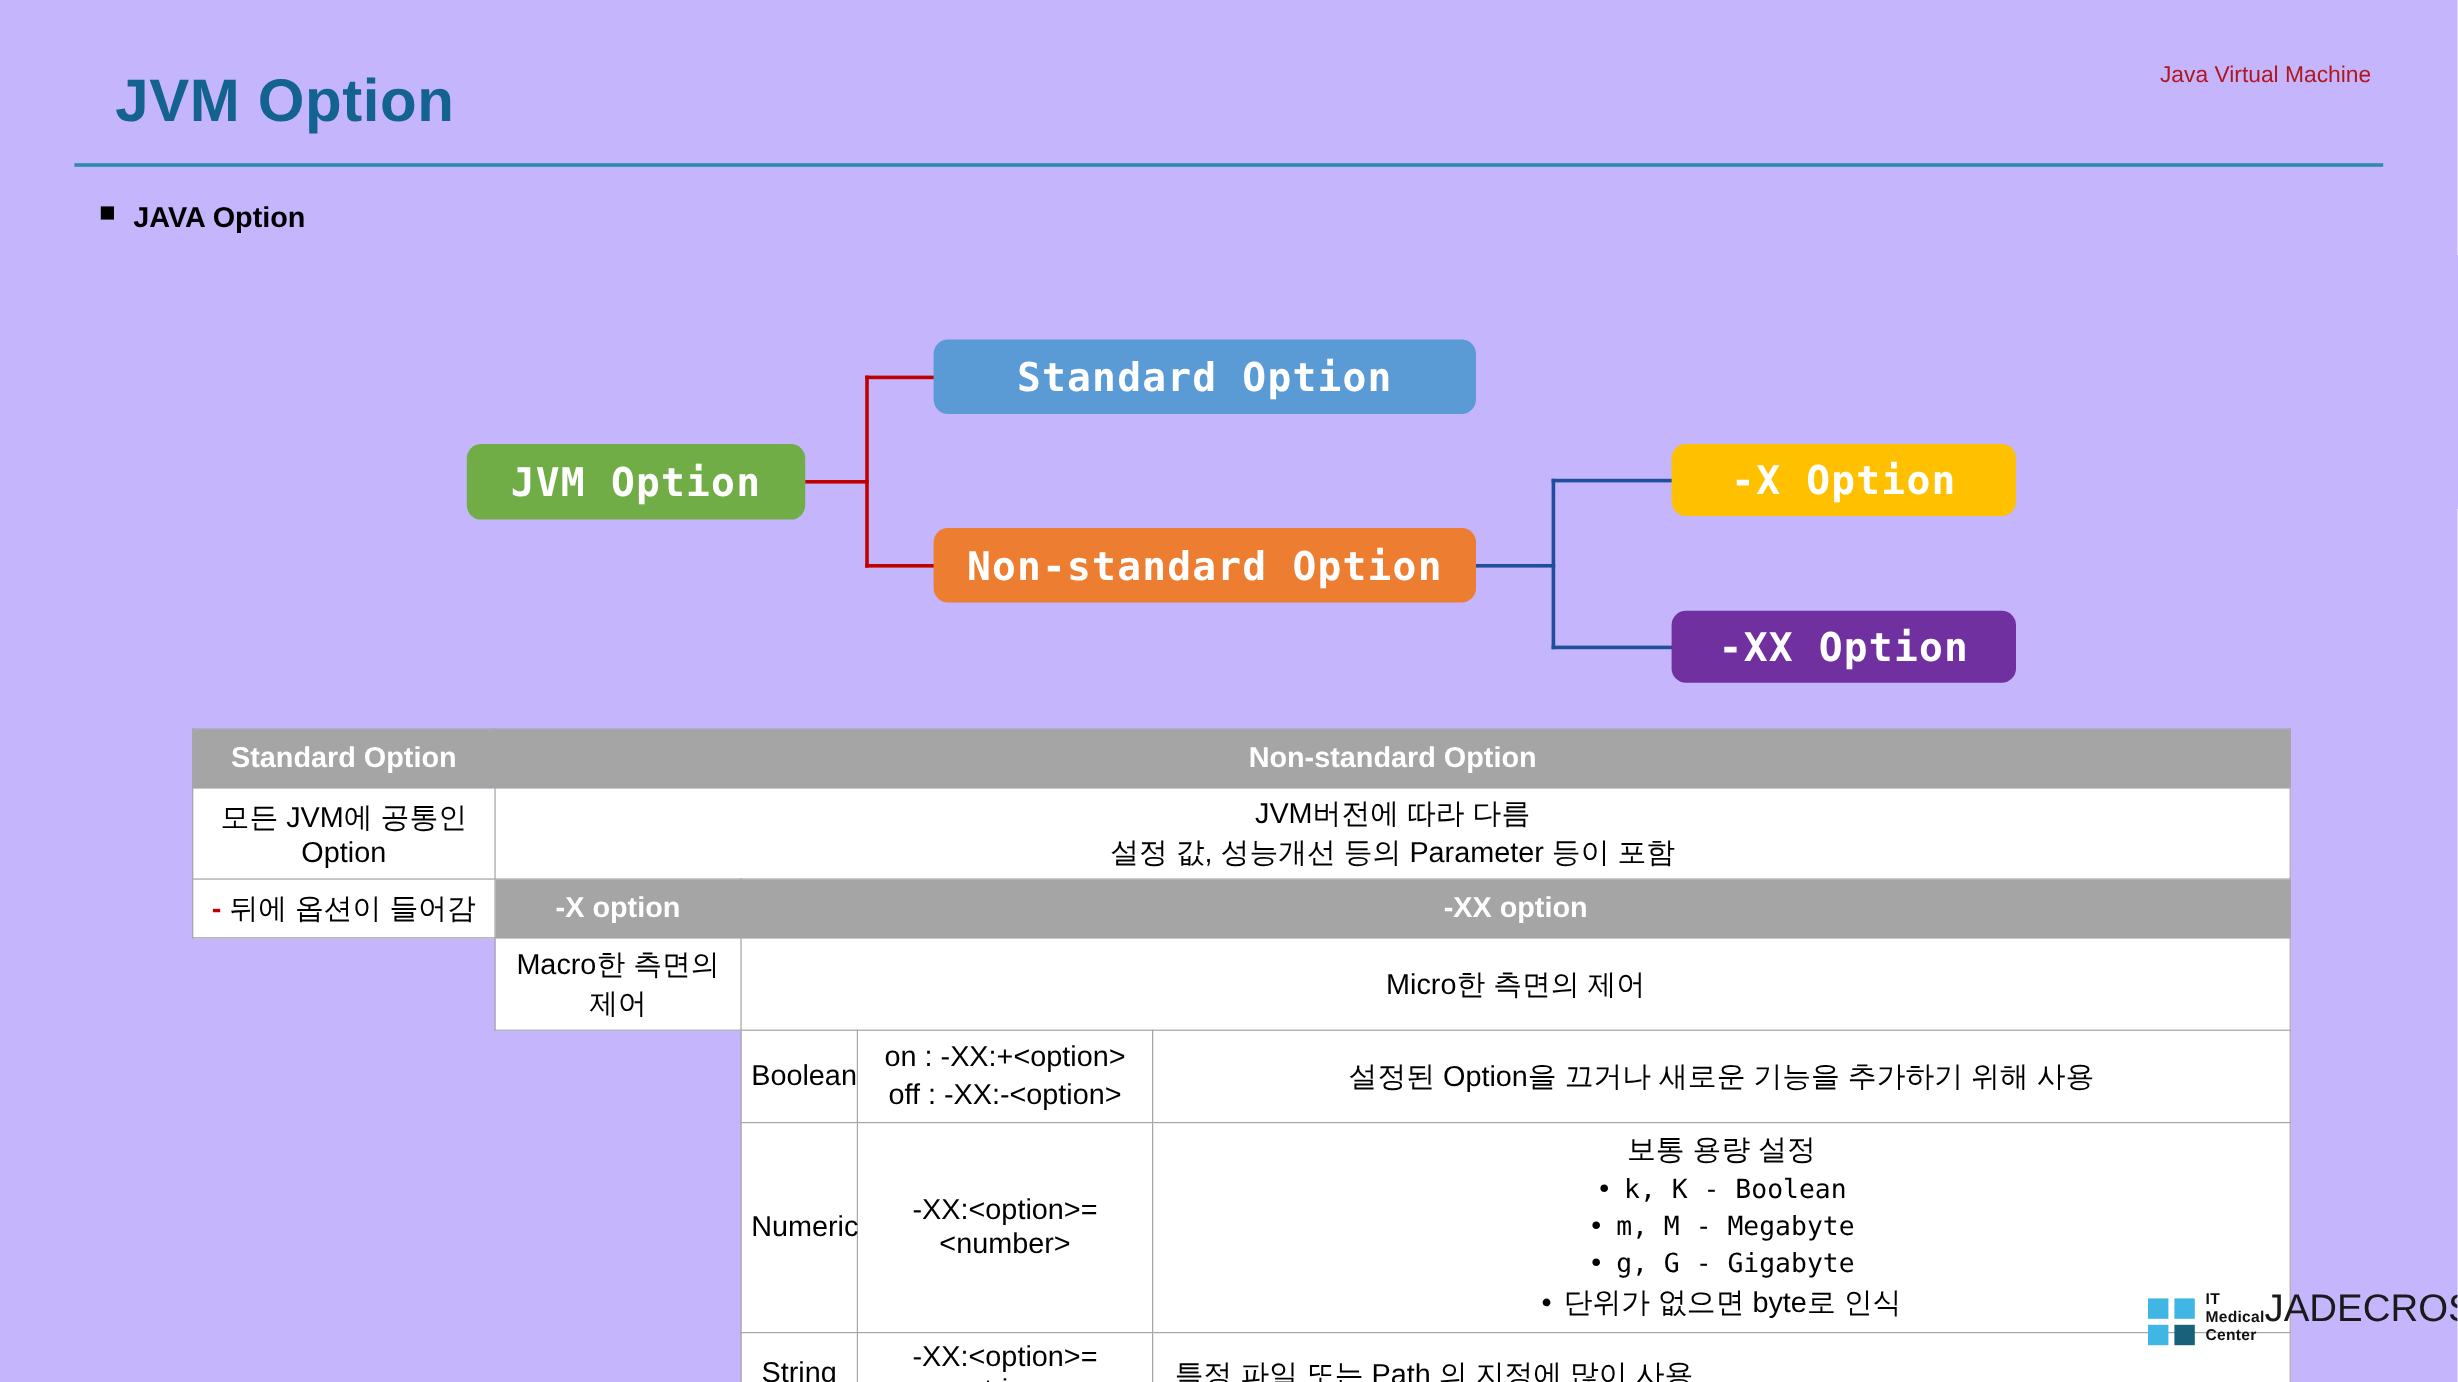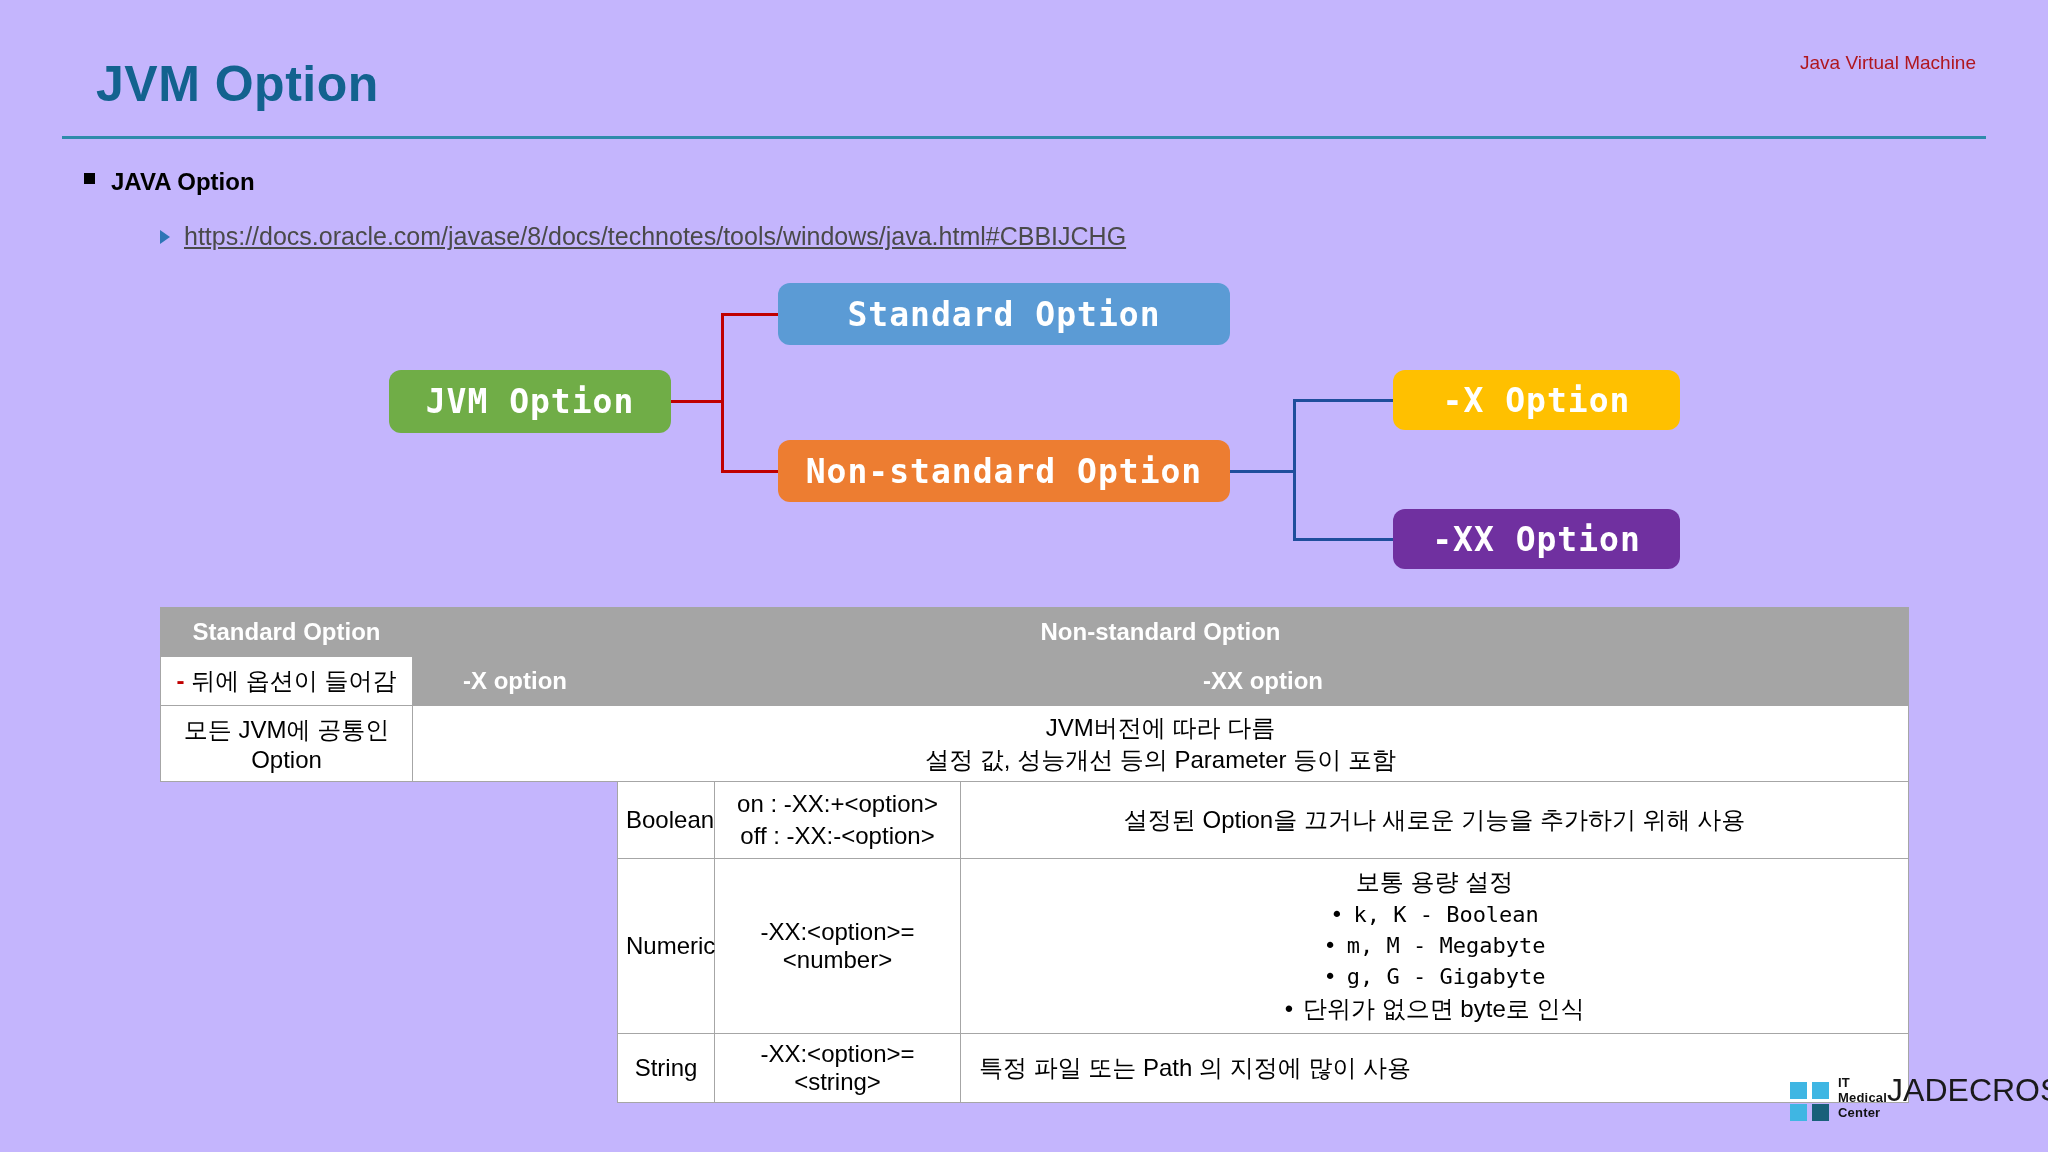--- a/index.html
+++ b/index.html
@@ -224,23 +224,20 @@
 
 <div id="slide">
 
   <div id="page-title">JVM Option</div>
   <div id="corner-label">Java Virtual Machine</div>
   <div id="title-rule"></div>
 
   <div id="bullet-l1">
     <span class="sq"></span><span>JAVA Option</span>
   </div>
-  <div id="bullet-l2">
-    <span class="tri"></span><span class="lnk">https://docs.oracle.com/javase/8/docs/technotes/tools/windows/java.html#CBBIJCHG</span>
-  </div>
 
   <div class="conn" style="left:671px; top:400px; width:53px; height:3px;"></div>
   <div class="conn" style="left:721px; top:313px; width:3px; height:160px;"></div>
   <div class="conn" style="left:721px; top:313px; width:60px; height:3px;"></div>
   <div class="conn" style="left:721px; top:470px; width:60px; height:3px;"></div>
 
   <div class="conn-b" style="left:1230px; top:470px; width:66px; height:3px;"></div>
   <div class="conn-b" style="left:1293px; top:399px; width:3px; height:142px;"></div>
   <div class="conn-b" style="left:1293px; top:399px; width:103px; height:3px;"></div>
   <div class="conn-b" style="left:1293px; top:538px; width:103px; height:3px;"></div>
@@ -258,30 +255,35 @@
       <col style="width:97px">
       <col style="width:246px">
       <col style="width:948px">
     </colgroup>
     <tbody>
       <tr>
         <td class="hdr">Standard Option</td>
         <td class="hdr" colspan="4">Non-standard Option</td>
       </tr>
       <tr>
-        <td><span class="dash-red">-</span><span> 뒤에 옵션이 들어감</span></td>
-        <td class="hdr">-X option</td>
-        <td class="hdr" colspan="3">-XX option</td>
-      </tr>
-      <tr>
         <td>모든 JVM에 공통인 Option</td>
         <td colspan="4" class="cell-lines">
           <div>JVM버전에 따라 다름</div>
           <div>설정 값, 성능개선 등의 Parameter 등이 포함</div>
         </td>
+      </tr>
+      <tr>
+        <td><span class="dash-red">-</span><span> 뒤에 옵션이 들어감</span></td>
+        <td class="hdr">-X option</td>
+        <td class="hdr" colspan="3">-XX option</td>
+      </tr>
+      <tr>
+        <td class="blank"></td>
+        <td>Macro한 측면의 제어</td>
+        <td colspan="3">Micro한 측면의 제어</td>
       </tr>
       <tr>
         <td class="blank"></td>
         <td class="blank"></td>
         <td>Boolean</td>
         <td class="cell-lines">
           <div>on : -XX:+&lt;option&gt;</div>
           <div>off : -XX:-&lt;option&gt;</div>
         </td>
         <td>설정된 Option을 끄거나 새로운 기능을 추가하기 위해 사용</td>

